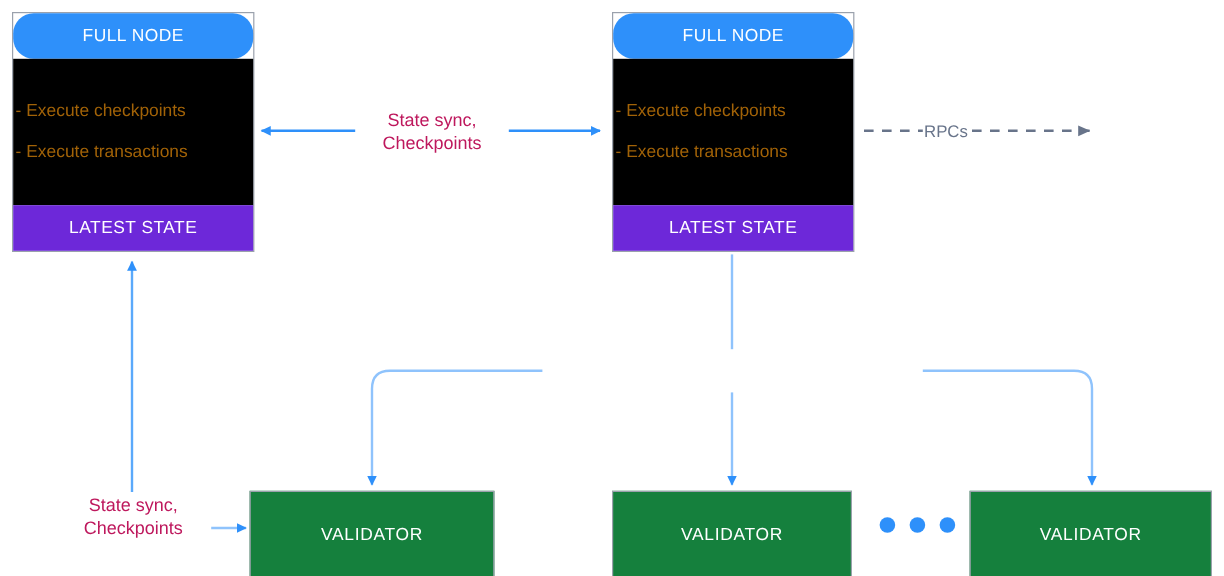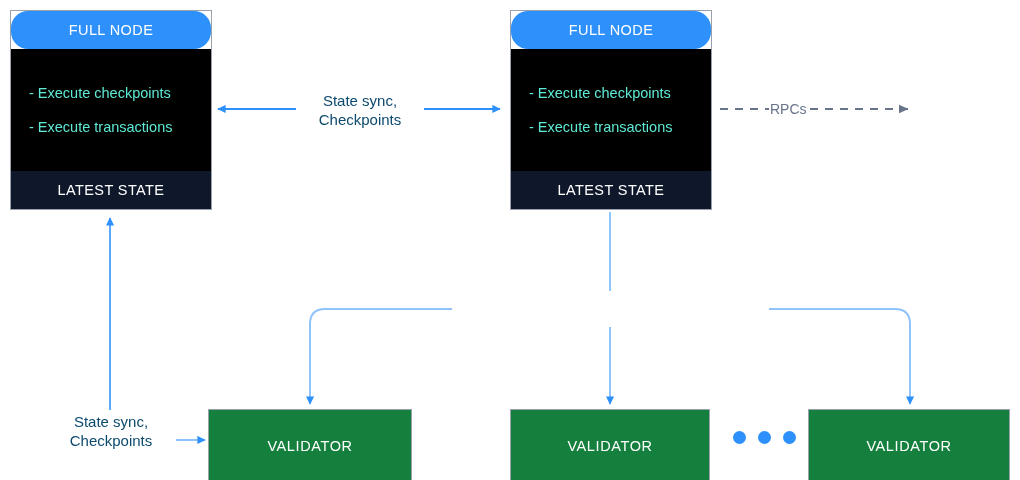--- a/index.html
+++ b/index.html
@@ -34,36 +34,36 @@
     letter-spacing: 0.4px;
     display: flex;
     align-items: center;
     justify-content: center;
     font-weight: 400;
     border-radius: 17px;
   }
   .node-body {
     height: 122px;
     background: #000000;
-    color: #5eead4;
+    color: #a16207;
     display: flex;
     flex-direction: column;
     justify-content: center;
     gap: 16px;
-    padding-left: 18px;
+    padding-left: 2px;
     box-sizing: border-box;
   }
   .node-body .bullet {
     font-size: 14.5px;
     line-height: 18px;
     white-space: nowrap;
   }
   .node-footer {
     height: 38px;
-    background: #0f172a;
+    background: #6d28d9;
     color: #ffffff;
     font-size: 14.5px;
     letter-spacing: 0.4px;
     display: flex;
     align-items: center;
     justify-content: center;
     text-align: right;
   }
 
   
@@ -95,21 +95,21 @@
     display: flex;
     align-items: center;
     justify-content: center;
     box-sizing: border-box;
     z-index: 3;
   }
 
   
   .label-blue {
     position: absolute;
-    color: #0c4a6e;
+    color: #be185d;
     font-size: 15px;
     line-height: 19px;
     text-align: center;
     background: #ffffff;
     z-index: 3;
     white-space: nowrap;
   }
   .label-gray {
     position: absolute;
     color: #68748a;

